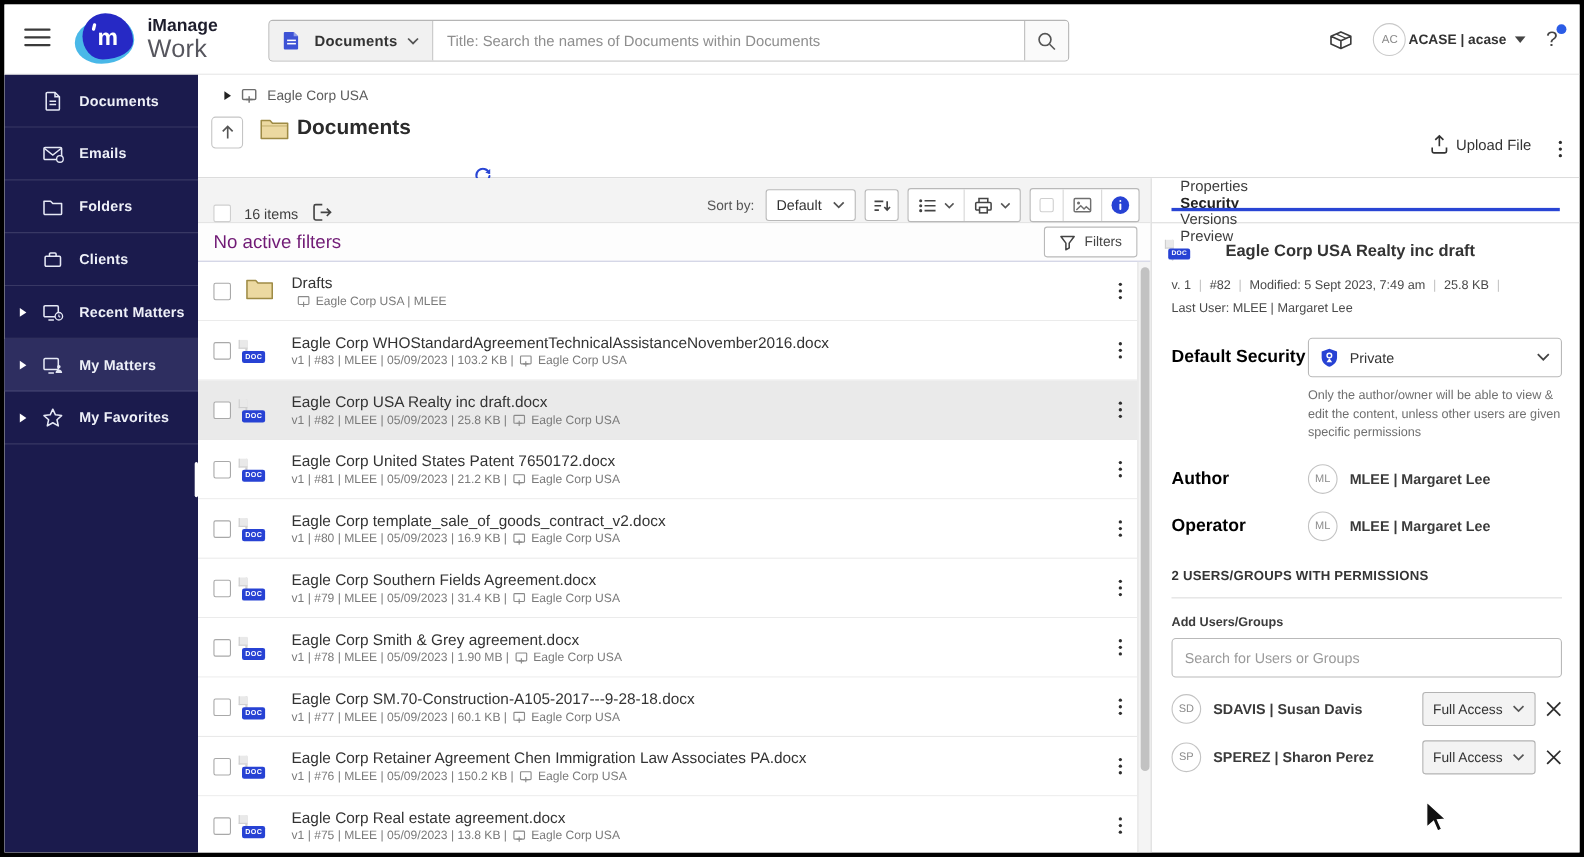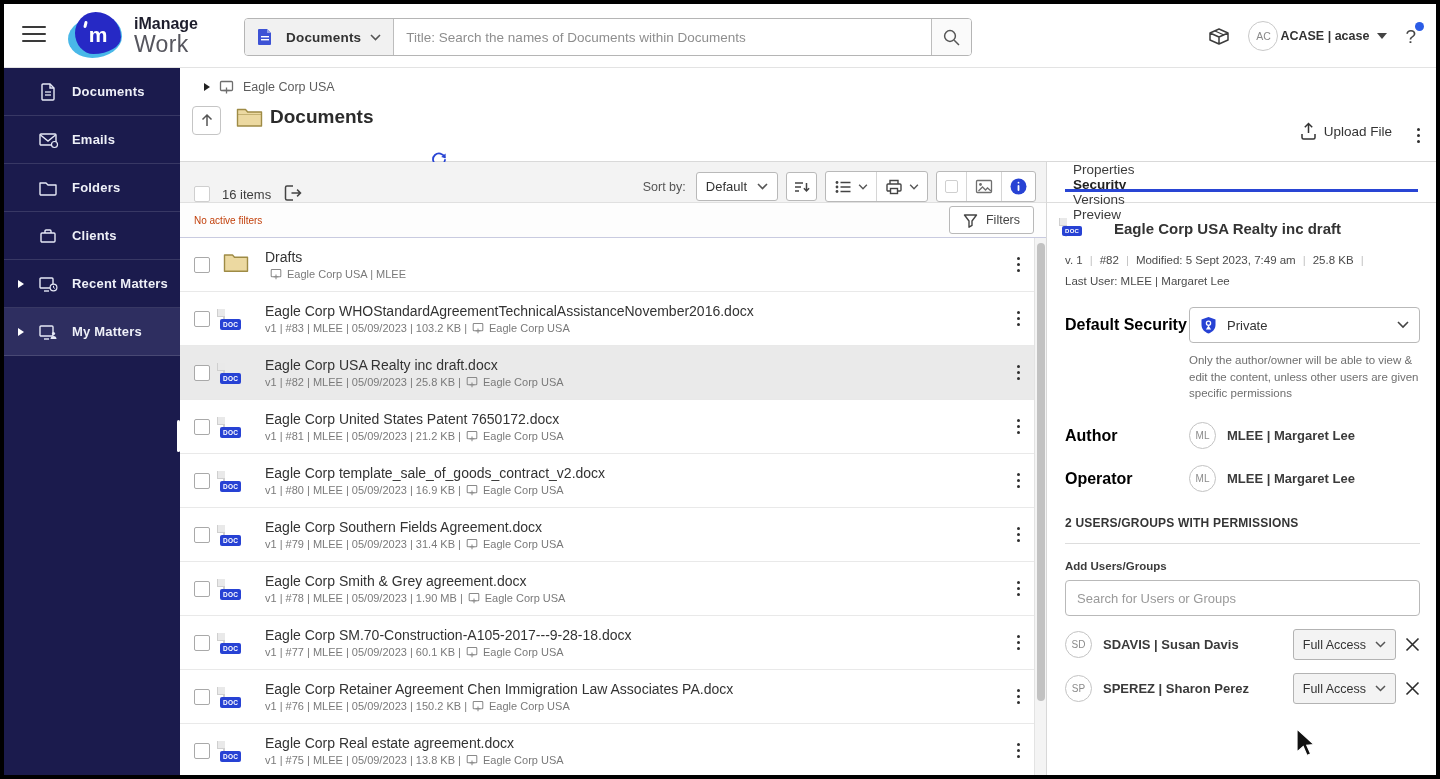--- a/index.html
+++ b/index.html
@@ -69,21 +69,21 @@
   .cbox.dim { border-color:#cfcfcf; }
   .count { font-size:13px; color:#3e3e3e; margin:0 12px 0 12px; }
   .tb-right { margin-left:auto; display:flex; align-items:center; gap:8px; }
   .sortlab { font-size:12.5px; color:#555; margin-right:2px; }
   .sel-default { height:29px; border:1px solid #b9b9b9; border-radius:3px; background:#fff; display:flex; align-items:center; gap:10px; padding:0 9px; font-size:13px; color:#333; cursor:pointer; }
   .sqbtn { height:29px; width:31px; border:1px solid #b9b9b9; border-radius:3px; background:#fff; display:flex; align-items:center; justify-content:center; cursor:pointer; }
   .btn-group { height:31px; border:1px solid #b9b9b9; border-radius:3px; background:#fff; display:flex; align-items:stretch; overflow:hidden; }
   .bg-cell { display:flex; align-items:center; gap:6px; padding:0 8px; cursor:pointer; }
   .bg-cell + .bg-cell { border-left:1px solid #d6d6d6; }
   .filters-row { height:35px; background:#fdfdfd; border-bottom:1px solid #c9cbe0; display:flex; align-items:center; padding:0 12px 0 14px; }
-  .nofilters { font-size:10px; color:#c2410c; }
+  .nofilters { font-size:17px; color:#701a75; }
   .filters-btn { margin-left:auto; height:28px; border:1px solid #b9b9b9; border-radius:3px; background:#fff; display:flex; align-items:center; gap:8px; padding:0 13px; font-size:12.5px; color:#444; cursor:pointer; }
 
   .rows { position:absolute; left:0; right:12px; top:76px; bottom:0; overflow:hidden; }
   .row { height:54px; display:flex; align-items:center; padding:0 10px 0 14px; border-bottom:1px solid #e9e9e9; background:#fff; cursor:pointer; }
   .row.sel { background:#eaeaea; }
   .ficon { width:26px; margin:0 16px 0 13px; flex:none; }
   .rtext { display:flex; flex-direction:column; gap:3px; min-width:0; }
   .rtitle { font-size:14px; color:#333; white-space:nowrap; }
   .rmeta { display:flex; align-items:center; gap:5px; font-size:11px; color:#7a7a7a; white-space:nowrap; }
   .row .kebab { margin-left:auto; }
@@ -254,20 +254,31 @@
       <span class="sicon">
             <svg width="21" height="20" viewBox="0 0 21 20">
               <rect x="2" y="4" width="13" height="10" rx="1" fill="none" stroke="#e6e9f6" stroke-width="1.4"></rect>
               <line x1="6" y1="17" x2="11" y2="17" stroke="#e6e9f6" stroke-width="1.4"></line>
               <circle cx="15.5" cy="11.5" r="1.6" fill="#e6e9f6"></circle>
               <path d="M12.5 17c0-1.8 1.3-3 3-3s3 1.2 3 3" fill="#e6e9f6"></path>
             </svg>
           </span>
       <span class="slabel">My Matters</span>
     </div>
+    <div class="sitem">
+      <span class="caret-slot">
+            <span class="tri"></span>
+          </span>
+      <span class="sicon">
+            <svg width="20" height="20" viewBox="0 0 20 20">
+              <path d="M10 2l2.4 5.1 5.6.7-4.2 3.8 1.2 5.6-5-2.9-5 2.9 1.2-5.6L2 7.8l5.6-.7z" fill="none" stroke="#e6e9f6" stroke-width="1.4" stroke-linejoin="round"></path>
+            </svg>
+          </span>
+      <span class="slabel">My Favorites</span>
+    </div>
     <span class="side-scroll"></span>
   </nav>
 
   <section class="band">
     <div class="crumb">
       <span class="tri2"></span>
       <svg width="15" height="14" viewBox="0 0 15 14">
             <rect x="1.5" y="1.5" width="12" height="9" rx="1" fill="none" stroke="#6e6e6e" stroke-width="1.3"></rect>
             <line x1="4.5" y1="10.5" x2="10.5" y2="10.5" stroke="#6e6e6e" stroke-width="1.3"></line>
             <line x1="7.5" y1="7.5" x2="7.5" y2="13.5" stroke="#6e6e6e" stroke-width="1.3"></line>

